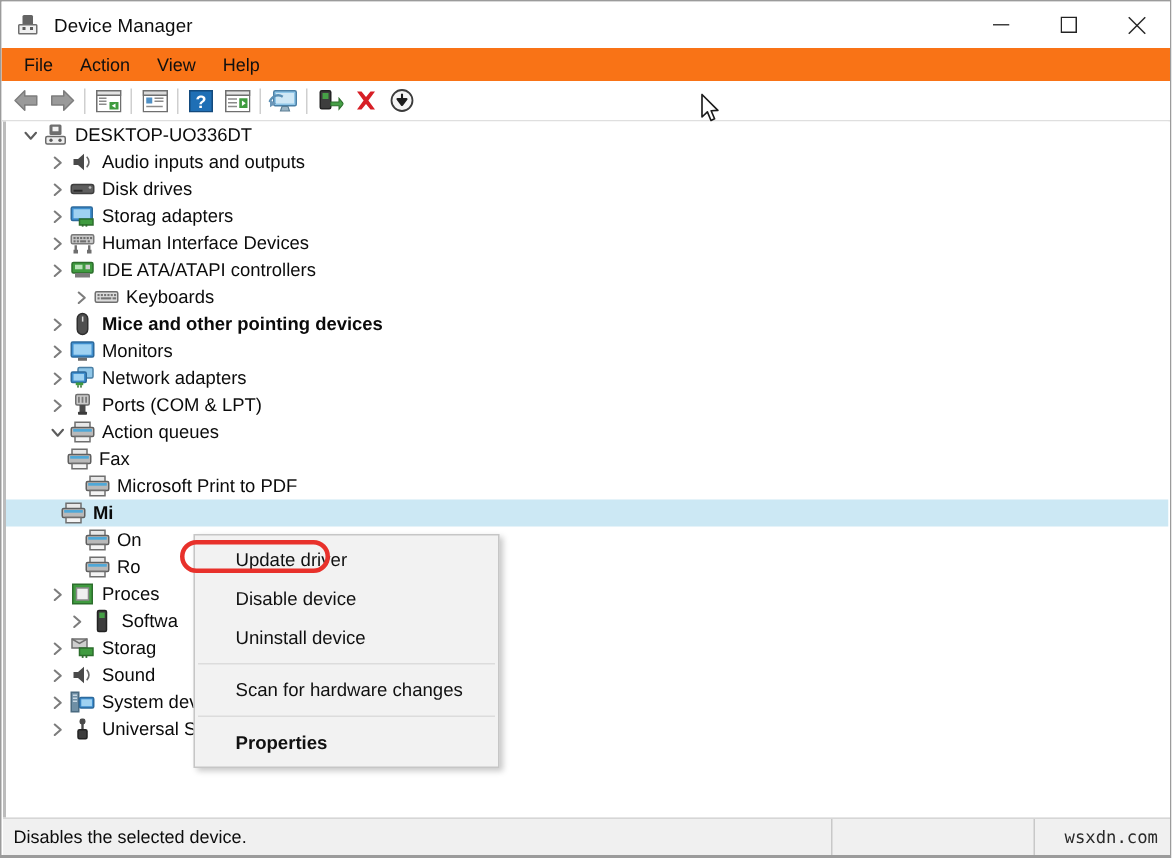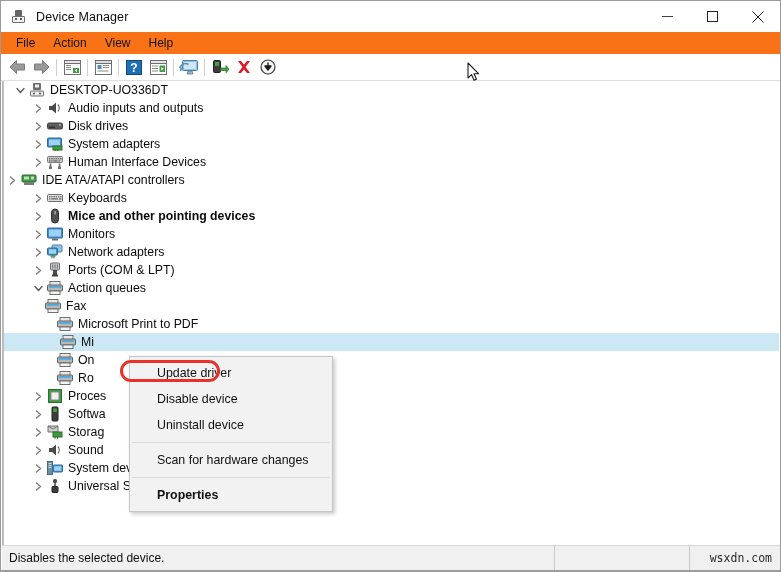--- a/index.html
+++ b/index.html
@@ -422,21 +422,21 @@
       </div>
       <div class="ico">
         <svg width="18" height="18" viewBox="0 0 18 18">
           <rect x="1.5" y="3" width="14" height="9" rx="1" fill="#3f8fcf" stroke="#2d6a9c"></rect>
           <rect x="3" y="4.5" width="11" height="6" fill="#9fd2f2"></rect>
           <rect x="7" y="11" width="9" height="4" fill="#3f9b3f" stroke="#2c6e2c"></rect>
           <rect x="8.5" y="14.5" width="1.2" height="1.6" fill="#2c6e2c"></rect>
           <rect x="11" y="14.5" width="1.2" height="1.6" fill="#2c6e2c"></rect>
         </svg>
       </div>
-      <div class="lbl">System adapters</div>
+      <div class="lbl">Storag adapters</div>
     </div>
 
     <div class="row" style="padding-left:26px;align-items:center;">
       <div class="chev">
         <svg width="9" height="9" viewBox="0 0 9 9">
             <path d="M2.5 1 L6.5 4.5 L2.5 8" fill="none" stroke="#7d7d7d" stroke-width="1.4" stroke-linecap="round" stroke-linejoin="round"></path>
           </svg>
       </div>
       <div class="ico">
         <svg width="18" height="18" viewBox="0 0 18 18">
@@ -454,38 +454,38 @@
               <rect x="12.5" y="7.2" width="1.4" height="1.4"></rect>
           </g>
           <path d="M4.5 10.5 L4.5 14 M13.5 10.5 L13.5 14" stroke="#6e6e6e" stroke-width="1.6"></path>
           <rect x="3" y="13.5" width="3" height="2.5" fill="#6e6e6e"></rect>
           <rect x="12" y="13.5" width="3" height="2.5" fill="#6e6e6e"></rect>
         </svg>
       </div>
       <div class="lbl">Human Interface Devices</div>
     </div>
 
-    <div class="row" style="">
+    <div class="row" style="padding-left:26px;">
       <div class="chev">
         <svg width="9" height="9" viewBox="0 0 9 9">
             <path d="M2.5 1 L6.5 4.5 L2.5 8" fill="none" stroke="#7d7d7d" stroke-width="1.4" stroke-linecap="round" stroke-linejoin="round"></path>
           </svg>
       </div>
       <div class="ico">
         <svg width="18" height="18" viewBox="0 0 18 18">
           <rect x="2" y="4" width="14" height="7" rx="1" fill="#3f9b3f" stroke="#2c6e2c"></rect>
           <rect x="4" y="5.5" width="5" height="3" fill="#b8e2b8"></rect>
           <rect x="11" y="5.5" width="3" height="3" fill="#cfcfcf"></rect>
           <rect x="4" y="11" width="10" height="3" fill="#7a7a7a"></rect>
         </svg>
       </div>
       <div class="lbl">IDE ATA/ATAPI controllers</div>
     </div>
 
-    <div class="row" style="padding-left:26px;">
+    <div class="row" style="padding-left:42px;">
       <div class="chev">
         <svg width="9" height="9" viewBox="0 0 9 9">
             <path d="M2.5 1 L6.5 4.5 L2.5 8" fill="none" stroke="#7d7d7d" stroke-width="1.4" stroke-linecap="round" stroke-linejoin="round"></path>
           </svg>
       </div>
       <div class="ico">
         <svg width="18" height="18" viewBox="0 0 18 18">
           <rect x="1.5" y="5.5" width="15" height="7" rx="1" fill="#dddddd" stroke="#6f6f6f"></rect>
           <g fill="#757575">
             <rect x="3" y="7" width="1.4" height="1.4"></rect>
@@ -608,21 +608,21 @@
         <svg width="18" height="18" viewBox="0 0 18 18">
           <rect x="4" y="2.5" width="10" height="4" fill="#e8e8e8" stroke="#6f6f6f"></rect>
           <rect x="1.5" y="6" width="15" height="6" rx="1" fill="#b9b9b9" stroke="#5f5f5f"></rect>
           <rect x="2.8" y="7" width="12.4" height="1.8" fill="#4fa8d8"></rect>
           <rect x="4" y="12" width="10" height="3.5" fill="#f4f4f4" stroke="#6f6f6f"></rect>
         </svg>
       </div>
       <div class="lbl">Microsoft Print to PDF</div>
     </div>
 
-    <div class="row selected" style="padding-left:55px;">
+    <div class="row selected" style="padding-left:36px;font-weight:bold;">
       <div class="ico">
         <svg width="18" height="18" viewBox="0 0 18 18">
           <rect x="4" y="2.5" width="10" height="4" fill="#e8e8e8" stroke="#6f6f6f"></rect>
           <rect x="1.5" y="6" width="15" height="6" rx="1" fill="#b9b9b9" stroke="#5f5f5f"></rect>
           <rect x="2.8" y="7" width="12.4" height="1.8" fill="#4fa8d8"></rect>
           <rect x="4" y="12" width="10" height="3.5" fill="#f4f4f4" stroke="#6f6f6f"></rect>
         </svg>
       </div>
       <div class="lbl">Mi</div>
     </div>
@@ -659,21 +659,21 @@
       </div>
       <div class="ico">
         <svg width="18" height="18" viewBox="0 0 18 18">
           <rect x="2.5" y="2.5" width="13" height="13" fill="#3f9b3f" stroke="#2c6e2c"></rect>
           <rect x="5" y="5" width="8" height="8" fill="#f0f0f0" stroke="#8a8a8a"></rect>
         </svg>
       </div>
       <div class="lbl">Proces</div>
     </div>
 
-    <div class="row" style="padding-left:26px;">
+    <div class="row" style="padding-left:26px;margin-left:13px;">
       <div class="chev">
         <svg width="9" height="9" viewBox="0 0 9 9">
             <path d="M2.5 1 L6.5 4.5 L2.5 8" fill="none" stroke="#7d7d7d" stroke-width="1.4" stroke-linecap="round" stroke-linejoin="round"></path>
           </svg>
       </div>
       <div class="ico">
         <svg width="18" height="18" viewBox="0 0 18 18">
           <rect x="6" y="2" width="6" height="14" rx="1" fill="#3d3d3d" stroke="#222"></rect>
           <rect x="7.2" y="3.4" width="3.6" height="3.6" fill="#46a046"></rect>
         </svg>

